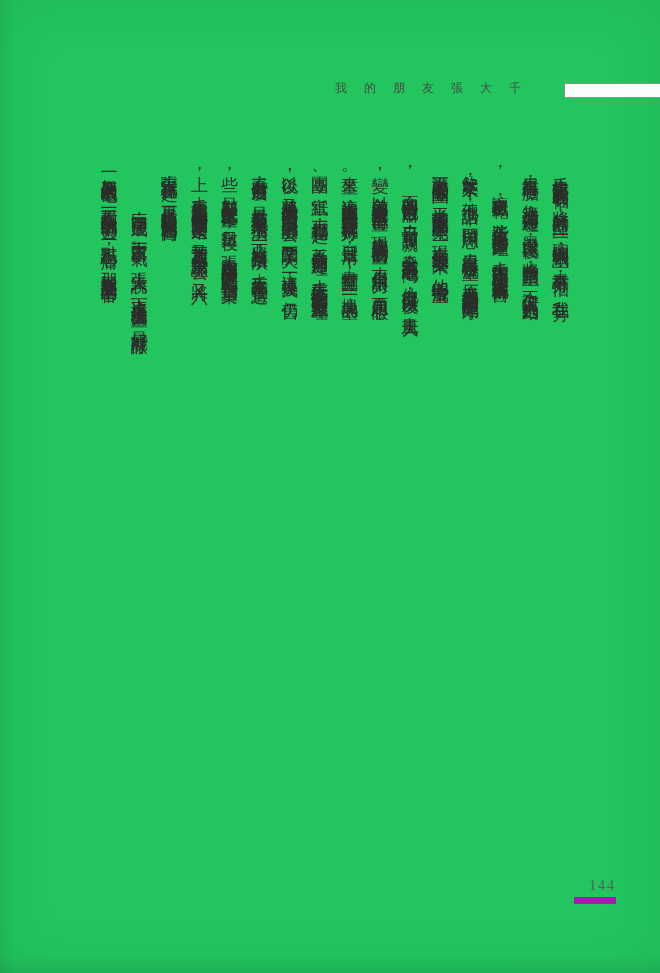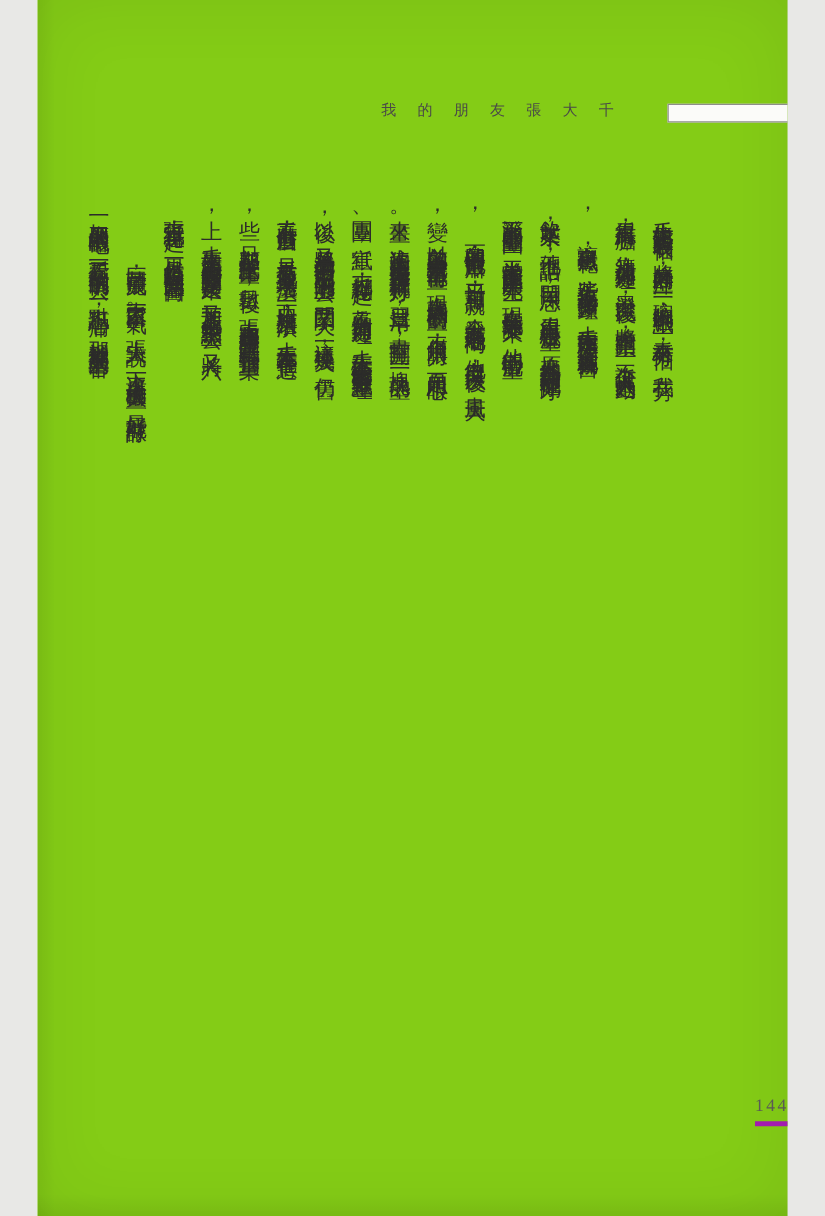--- a/index.html
+++ b/index.html
@@ -3,24 +3,24 @@
 <meta charset="utf-8">
 <style>
   html, body {
     margin: 0;
     padding: 0;
     background: #e8e8e6;
     font-family: "Liberation Serif", "DejaVu Serif", serif;
   }
   .page {
     position: relative;
-    width: 600px;
+    width: 660px;
     height: 973px;
     margin: 0 auto;
-    background: #84cc16;
+    background: #22c55e;
     overflow: hidden;
     box-shadow: inset 0 0 60px rgba(0,0,0,0.07);
   }
   
   .scan-edge-bottom {
     position: absolute;
     left: 0; bottom: 0;
     width: 100%; height: 18px;
     background: linear-gradient(to bottom, rgba(0,0,0,0), rgba(0,0,0,0.06));
   }
@@ -66,25 +66,25 @@
   }
   .text-column {
     white-space: nowrap;
   }
 
   .page-number {
     position: absolute;
     left: 574px;
     top: 878px;
     width: 42px;
-    text-align: left;
+    text-align: right;
     font-size: 14px;
     color: #5a5a56;
     letter-spacing: 2px;
-    border-bottom: 4px solid #a21caf;
+    border-bottom: 7px solid #a21caf;
     padding-bottom: 3px;
   }
 </style>
 </head>
 <body>
 
 <div class="page">
 
   <div class="scan-edge-bottom"></div>
   <div class="scan-edge-left"></div>

